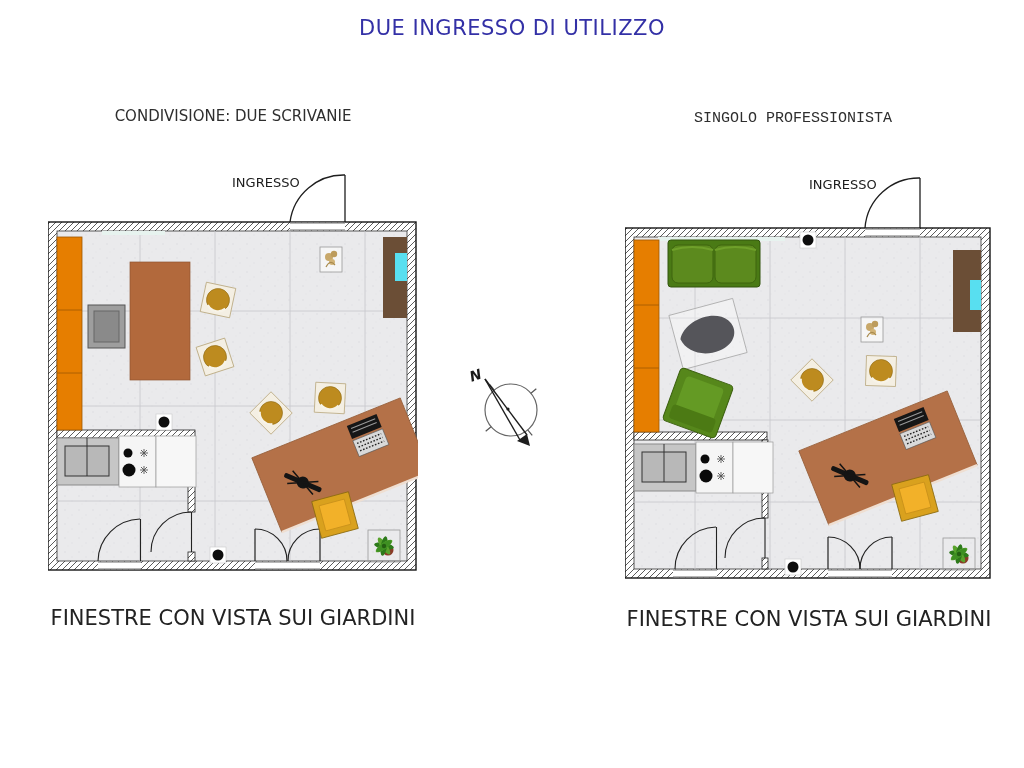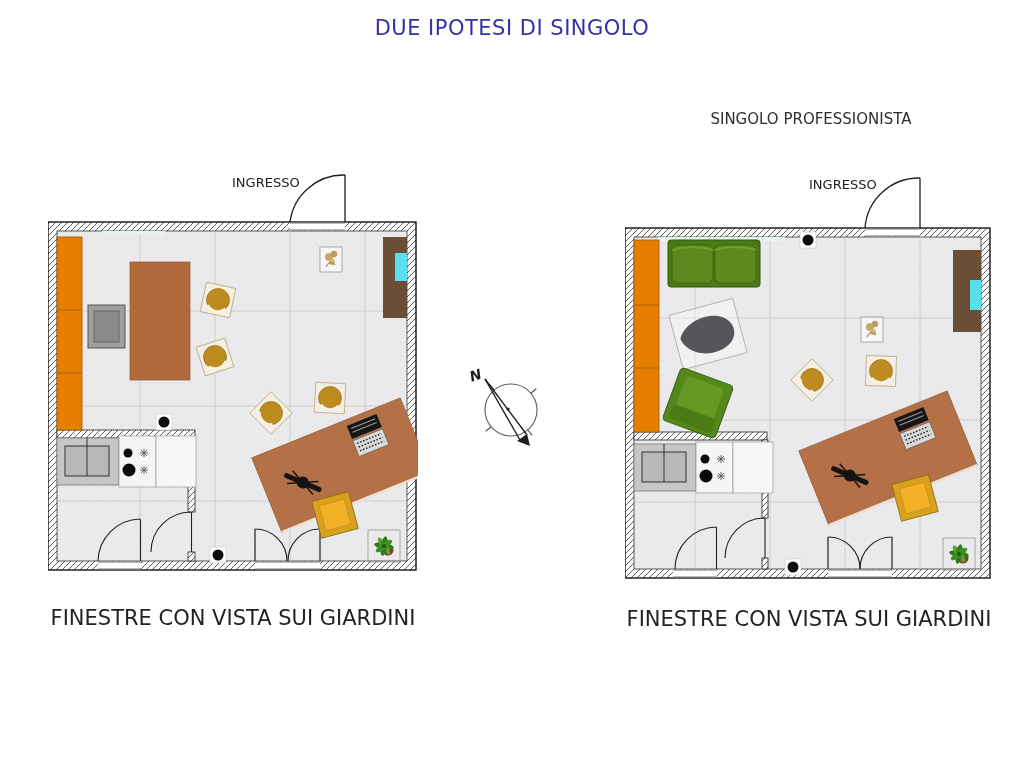--- a/index.html
+++ b/index.html
@@ -2,42 +2,43 @@
 <html style="--title_blue: #3330A6; --cabinet_orange: #E67E00; --desk_brown: #B2693C; --angled_desk_brown: #B47148; --wardrobe_brown: #6B4E36; --accent_cyan: #58DFF0; --chair_gold: #BD8B1F; --sofa_green: #5C8A1E; --pouf_yellow: #F2B129; --table_gray: #55555A; --floor_gray: #EAEAEC;"><head>
 <meta charset="utf-8">
 <style>
   html,body{margin:0;padding:0;background:#fff;}
   .stage{position:relative;width:1024px;height:768px;background:#fff;overflow:hidden;
          font-family:"DejaVu Sans","Liberation Sans",sans-serif;}
   .title{position:absolute;left:0;top:16px;width:1024px;text-align:center;
          font-size:21px;letter-spacing:.5px;color:var(--title_blue,#3330A6);}
   .subtitle{position:absolute;font-size:15px;color:#2e2e2e;text-align:center;}
   .subtitle.left{left:48px;top:107px;width:370px;}
-  .subtitle.right{left:627px;top:110px;width:368px;}
+  .subtitle.right{left:609px;top:110px;width:368px;font-family:Liberation Mono, monospace;}
   .caption{position:absolute;font-size:21px;color:#222;text-align:center;}
   .caption.left{left:40px;top:606px;width:386px;}
   .caption.right{left:618px;top:607px;width:382px;}
   .ingresso{position:absolute;font-size:13px;color:#1c1c1c;}
   .ingresso.left{left:232px;top:175px;}
   .ingresso.right{left:809px;top:177px;}
   .area{position:absolute;font-size:11.5px;color:#333;}
   .area.left{left:210px;top:389px;}
   .area.right{left:784px;top:396px;}
   .plansvg{position:absolute;}
   .plansvg.left{left:48px;top:170px;}
   .plansvg.right{left:625px;top:170px;}
   .compass{position:absolute;left:464px;top:362px;}
   .nletter{font:italic bold 14px "DejaVu Sans",sans-serif;fill:#1a1a1a;}
 </style>
 </head>
 <body>
 
 <div class="stage">
 
-  <div class="title">DUE IPOTESI DI SINGOLO</div>
+  <div class="title">DUE INGRESSO DI UTILIZZO</div>
+  <div class="subtitle left">CONDIVISIONE: DUE SCRIVANIE</div>
   <div class="subtitle right">SINGOLO PROFESSIONISTA</div>
   <div class="ingresso left">INGRESSO</div>
   <div class="ingresso right">INGRESSO</div>
   <div class="area left">61,79 m²</div>
   <div class="area right">61,79 m²</div>
   <div class="caption left">FINESTRE CON VISTA SUI GIARDINI</div>
   <div class="caption right">FINESTRE CON VISTA SUI GIARDINI</div>
 
   <svg class="plansvg left" width="370" height="412" viewBox="0 0 370 412">
     <defs>

